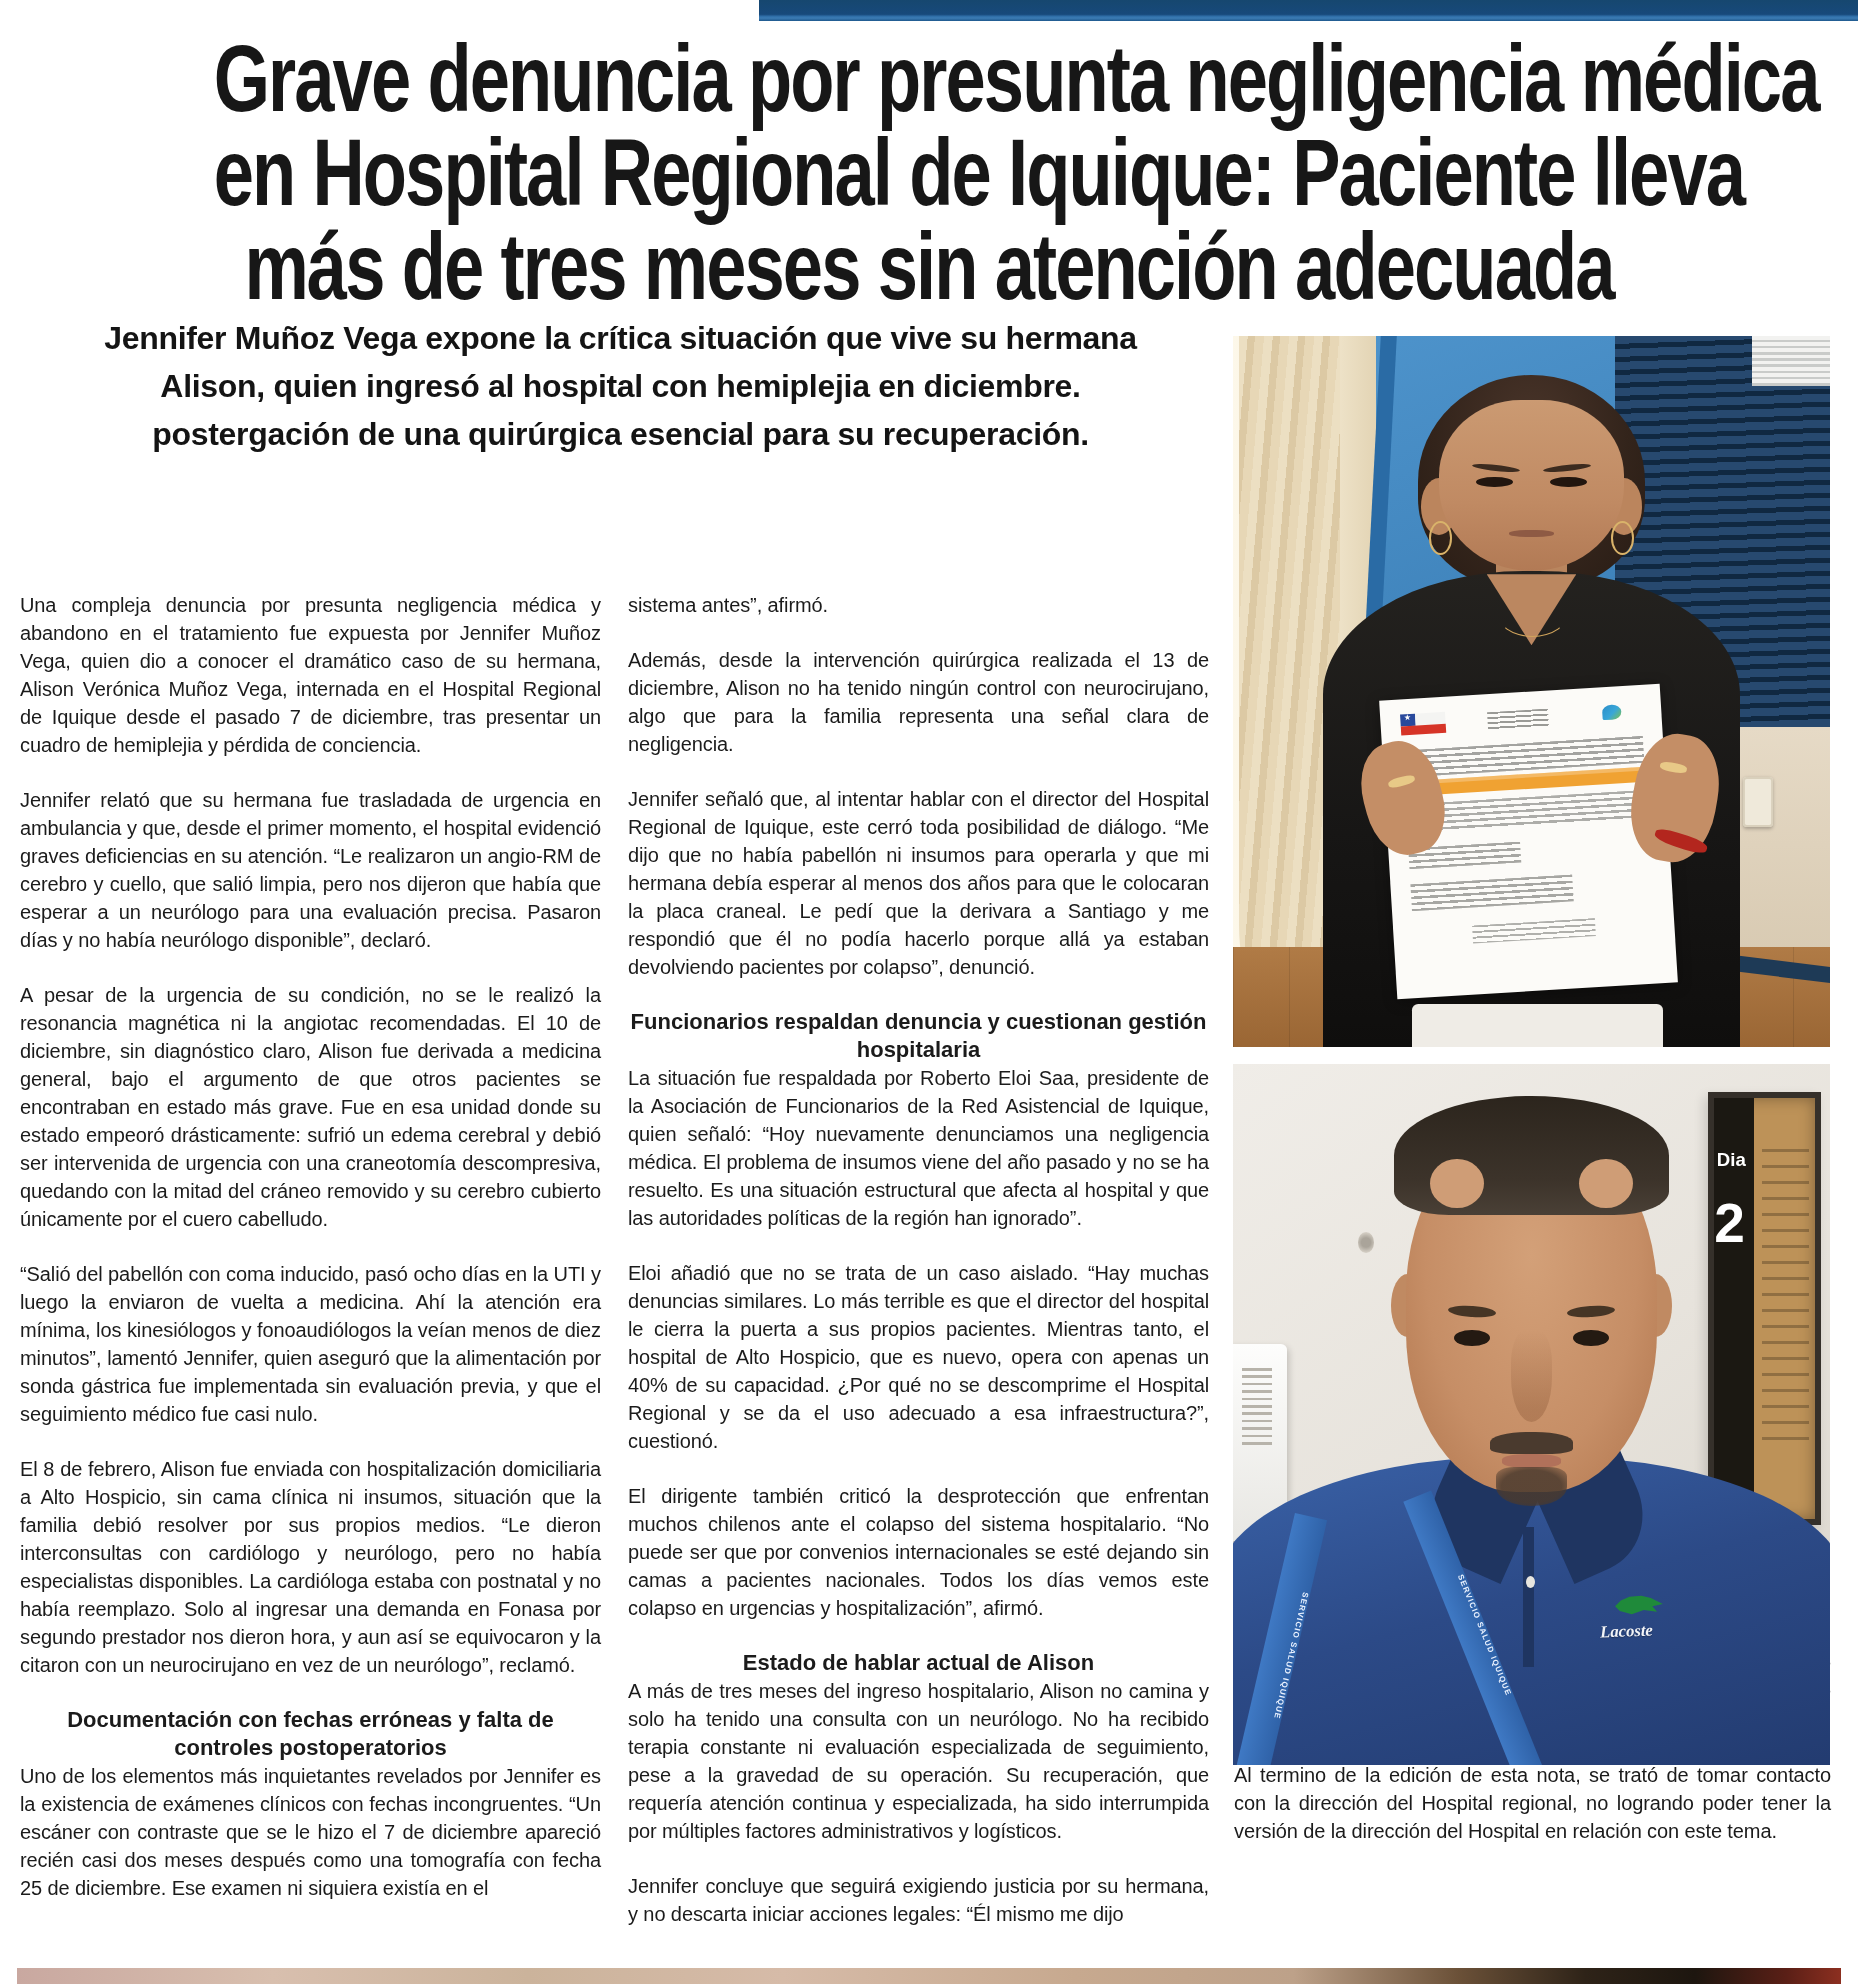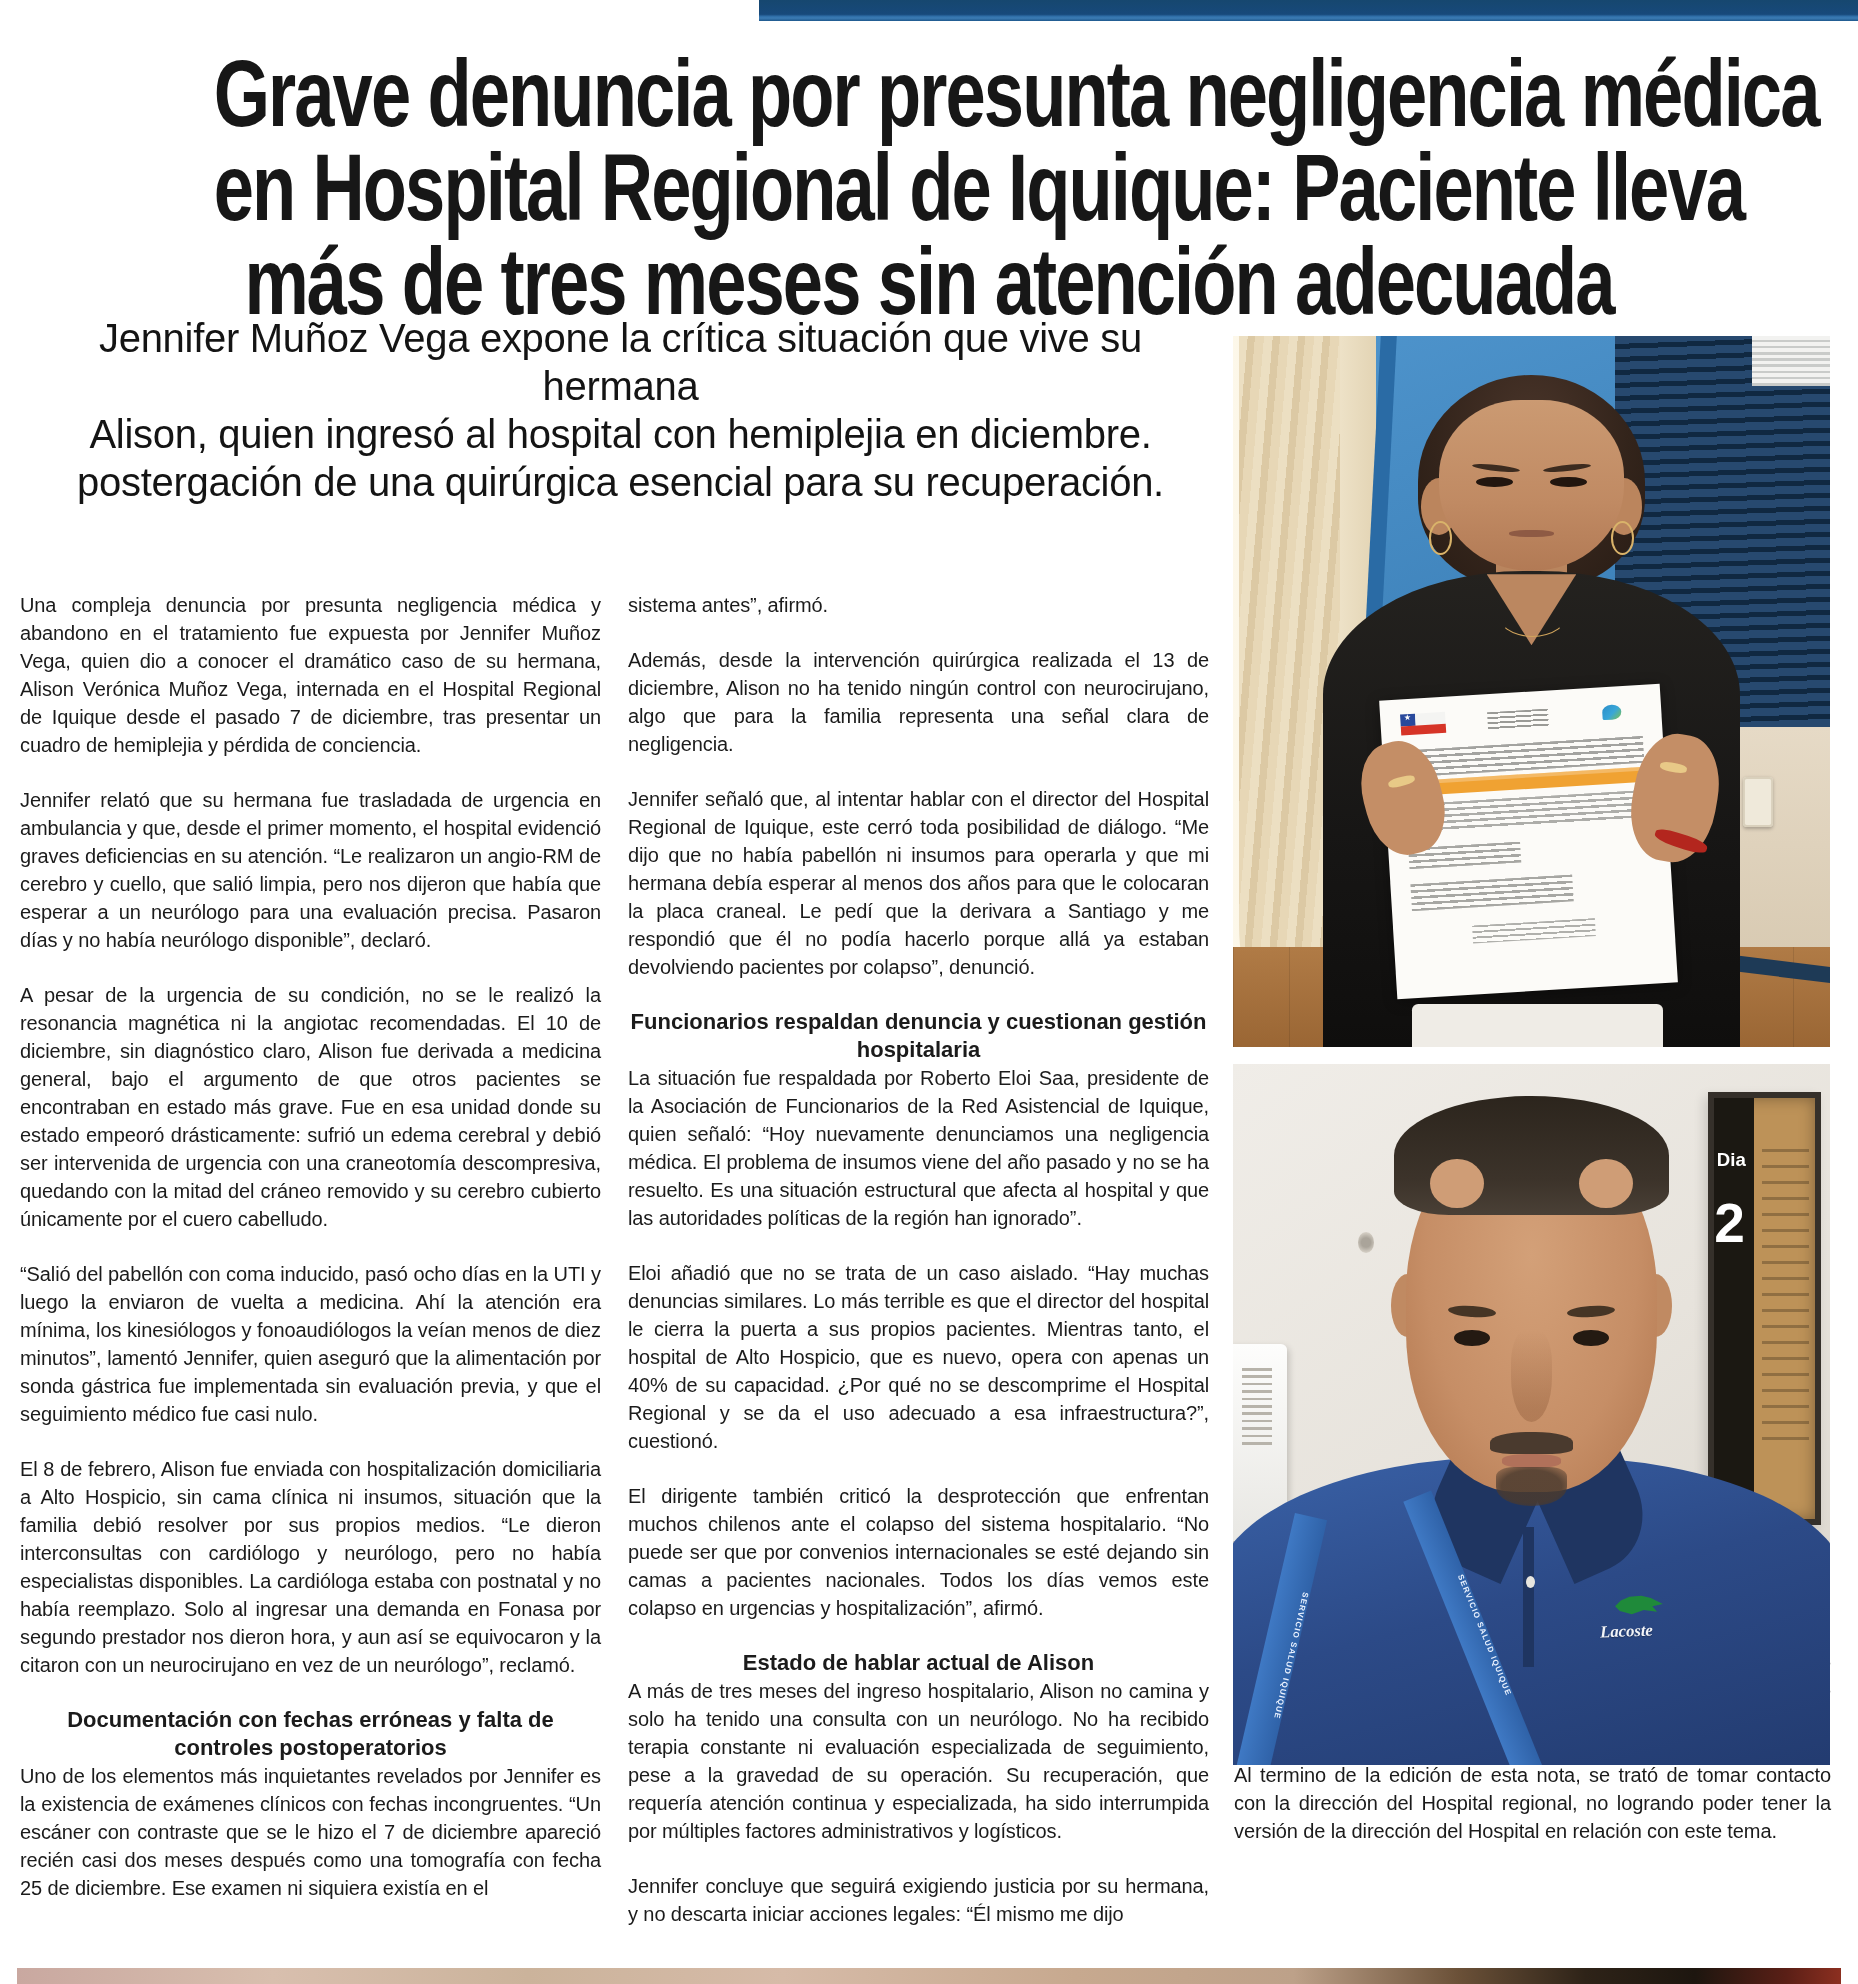--- a/index.html
+++ b/index.html
@@ -6,28 +6,28 @@
   .page{
     position:relative;width:1858px;height:1985px;background:#ffffff;overflow:hidden;
     font-family:"Liberation Sans",sans-serif;color:#1b1b1b;
   }
   
   .topbar{
     position:absolute;left:759px;top:0;width:1099px;height:20.5px;
     background:linear-gradient(180deg,#16476f 0%,#17497b 68%,#2f6ea8 78%,#3c7cb4 86%,#1d578d 100%);
   }
   
-  .headline{position:absolute;left:0;top:34px;width:100%;text-align:center;color:#171717;}
+  .headline{position:absolute;left:0;top:19px;width:100%;text-align:center;color:#171717;}
   .headline .hline{
     display:block;font-weight:bold;font-size:94px;line-height:94px;letter-spacing:-2.5px;
     transform:scaleX(.77);transform-origin:50% 50%;white-space:nowrap;
   }
   
   .subhead{position:absolute;left:36px;top:314px;width:1169px;text-align:center;color:#141414;}
-  .subhead .sline{display:block;font-weight:normal;font-size:40px;line-height:48px;letter-spacing:-0.3px;}
+  .subhead .sline{display:block;font-weight:bold;font-size:32px;line-height:48px;letter-spacing:-0.3px;}
   
   .col{position:absolute;text-align:justify;}
   .col p{margin:0 0 27px 0;font-size:20px;line-height:28px;letter-spacing:-0.1px;}
   .col .xhead{margin:0;font-size:22px;line-height:28px;font-weight:bold;text-align:center;}
   .col1{left:20px;top:591px;width:581px;}
   .col2{left:628px;top:591px;width:581px;}
   .col3{left:1234px;top:1649px;width:597px;}
   
   .photo{position:absolute;overflow:hidden;background:#777;}
   .photo *{position:absolute;}

